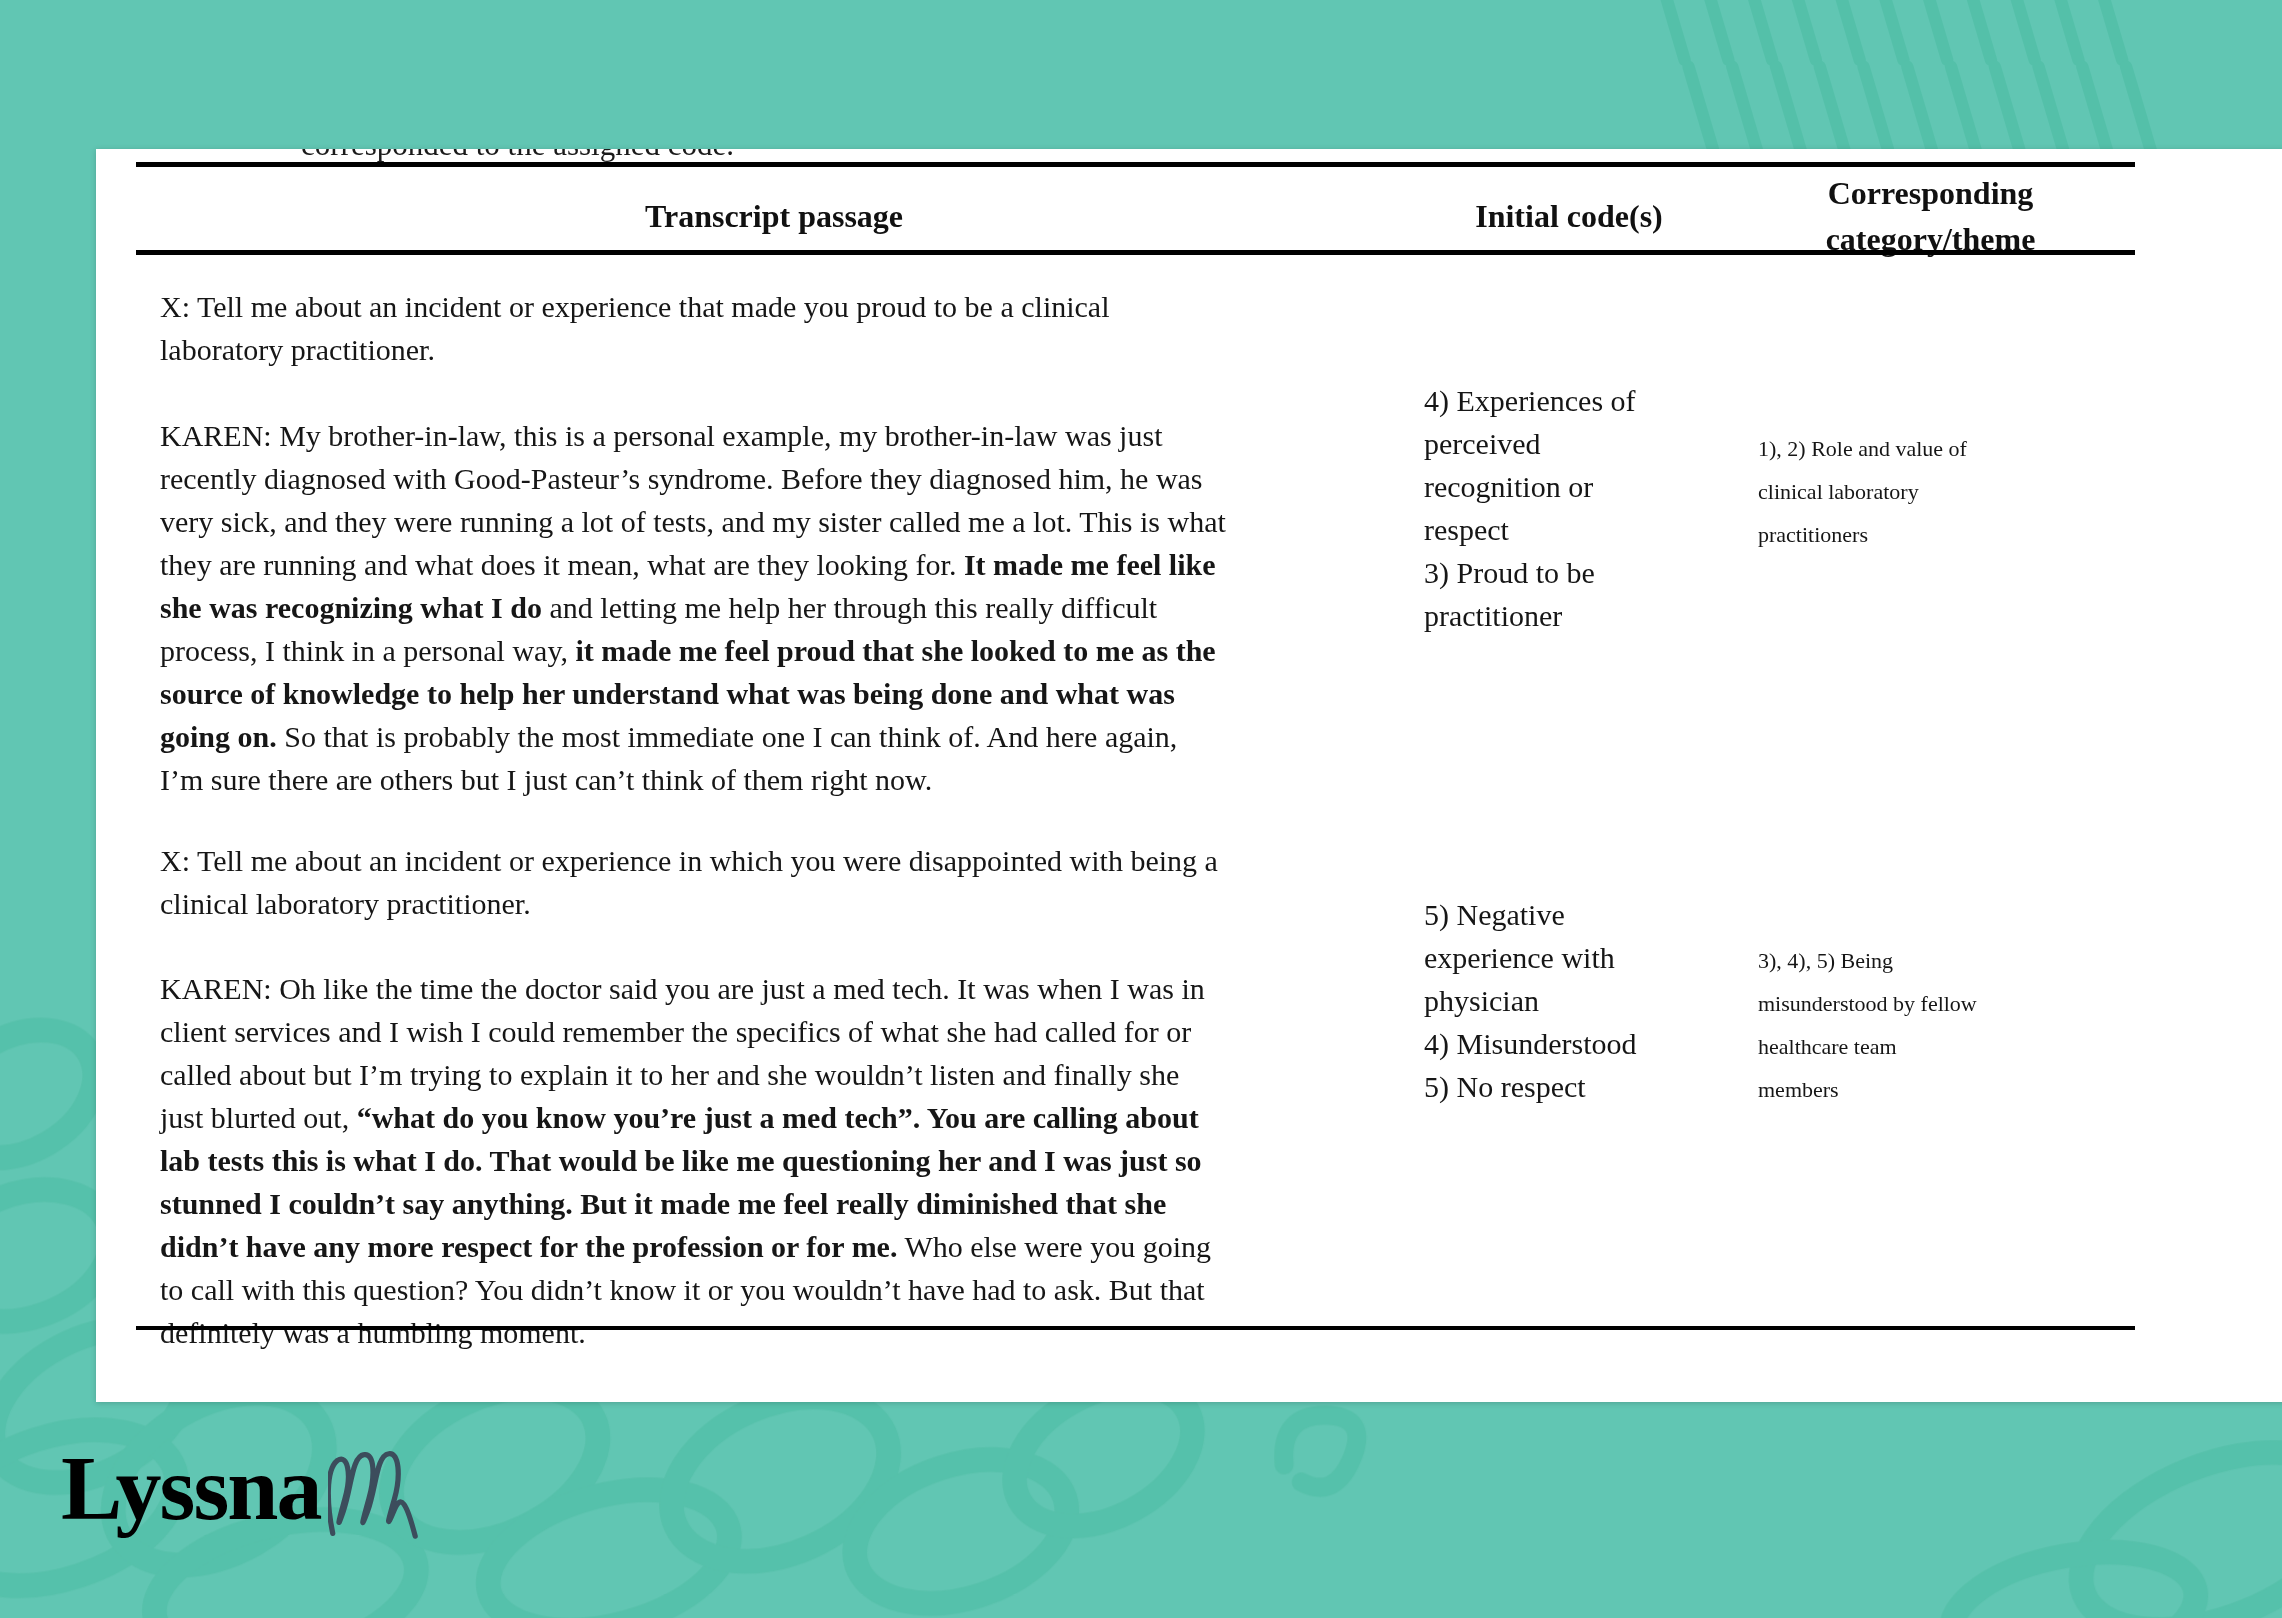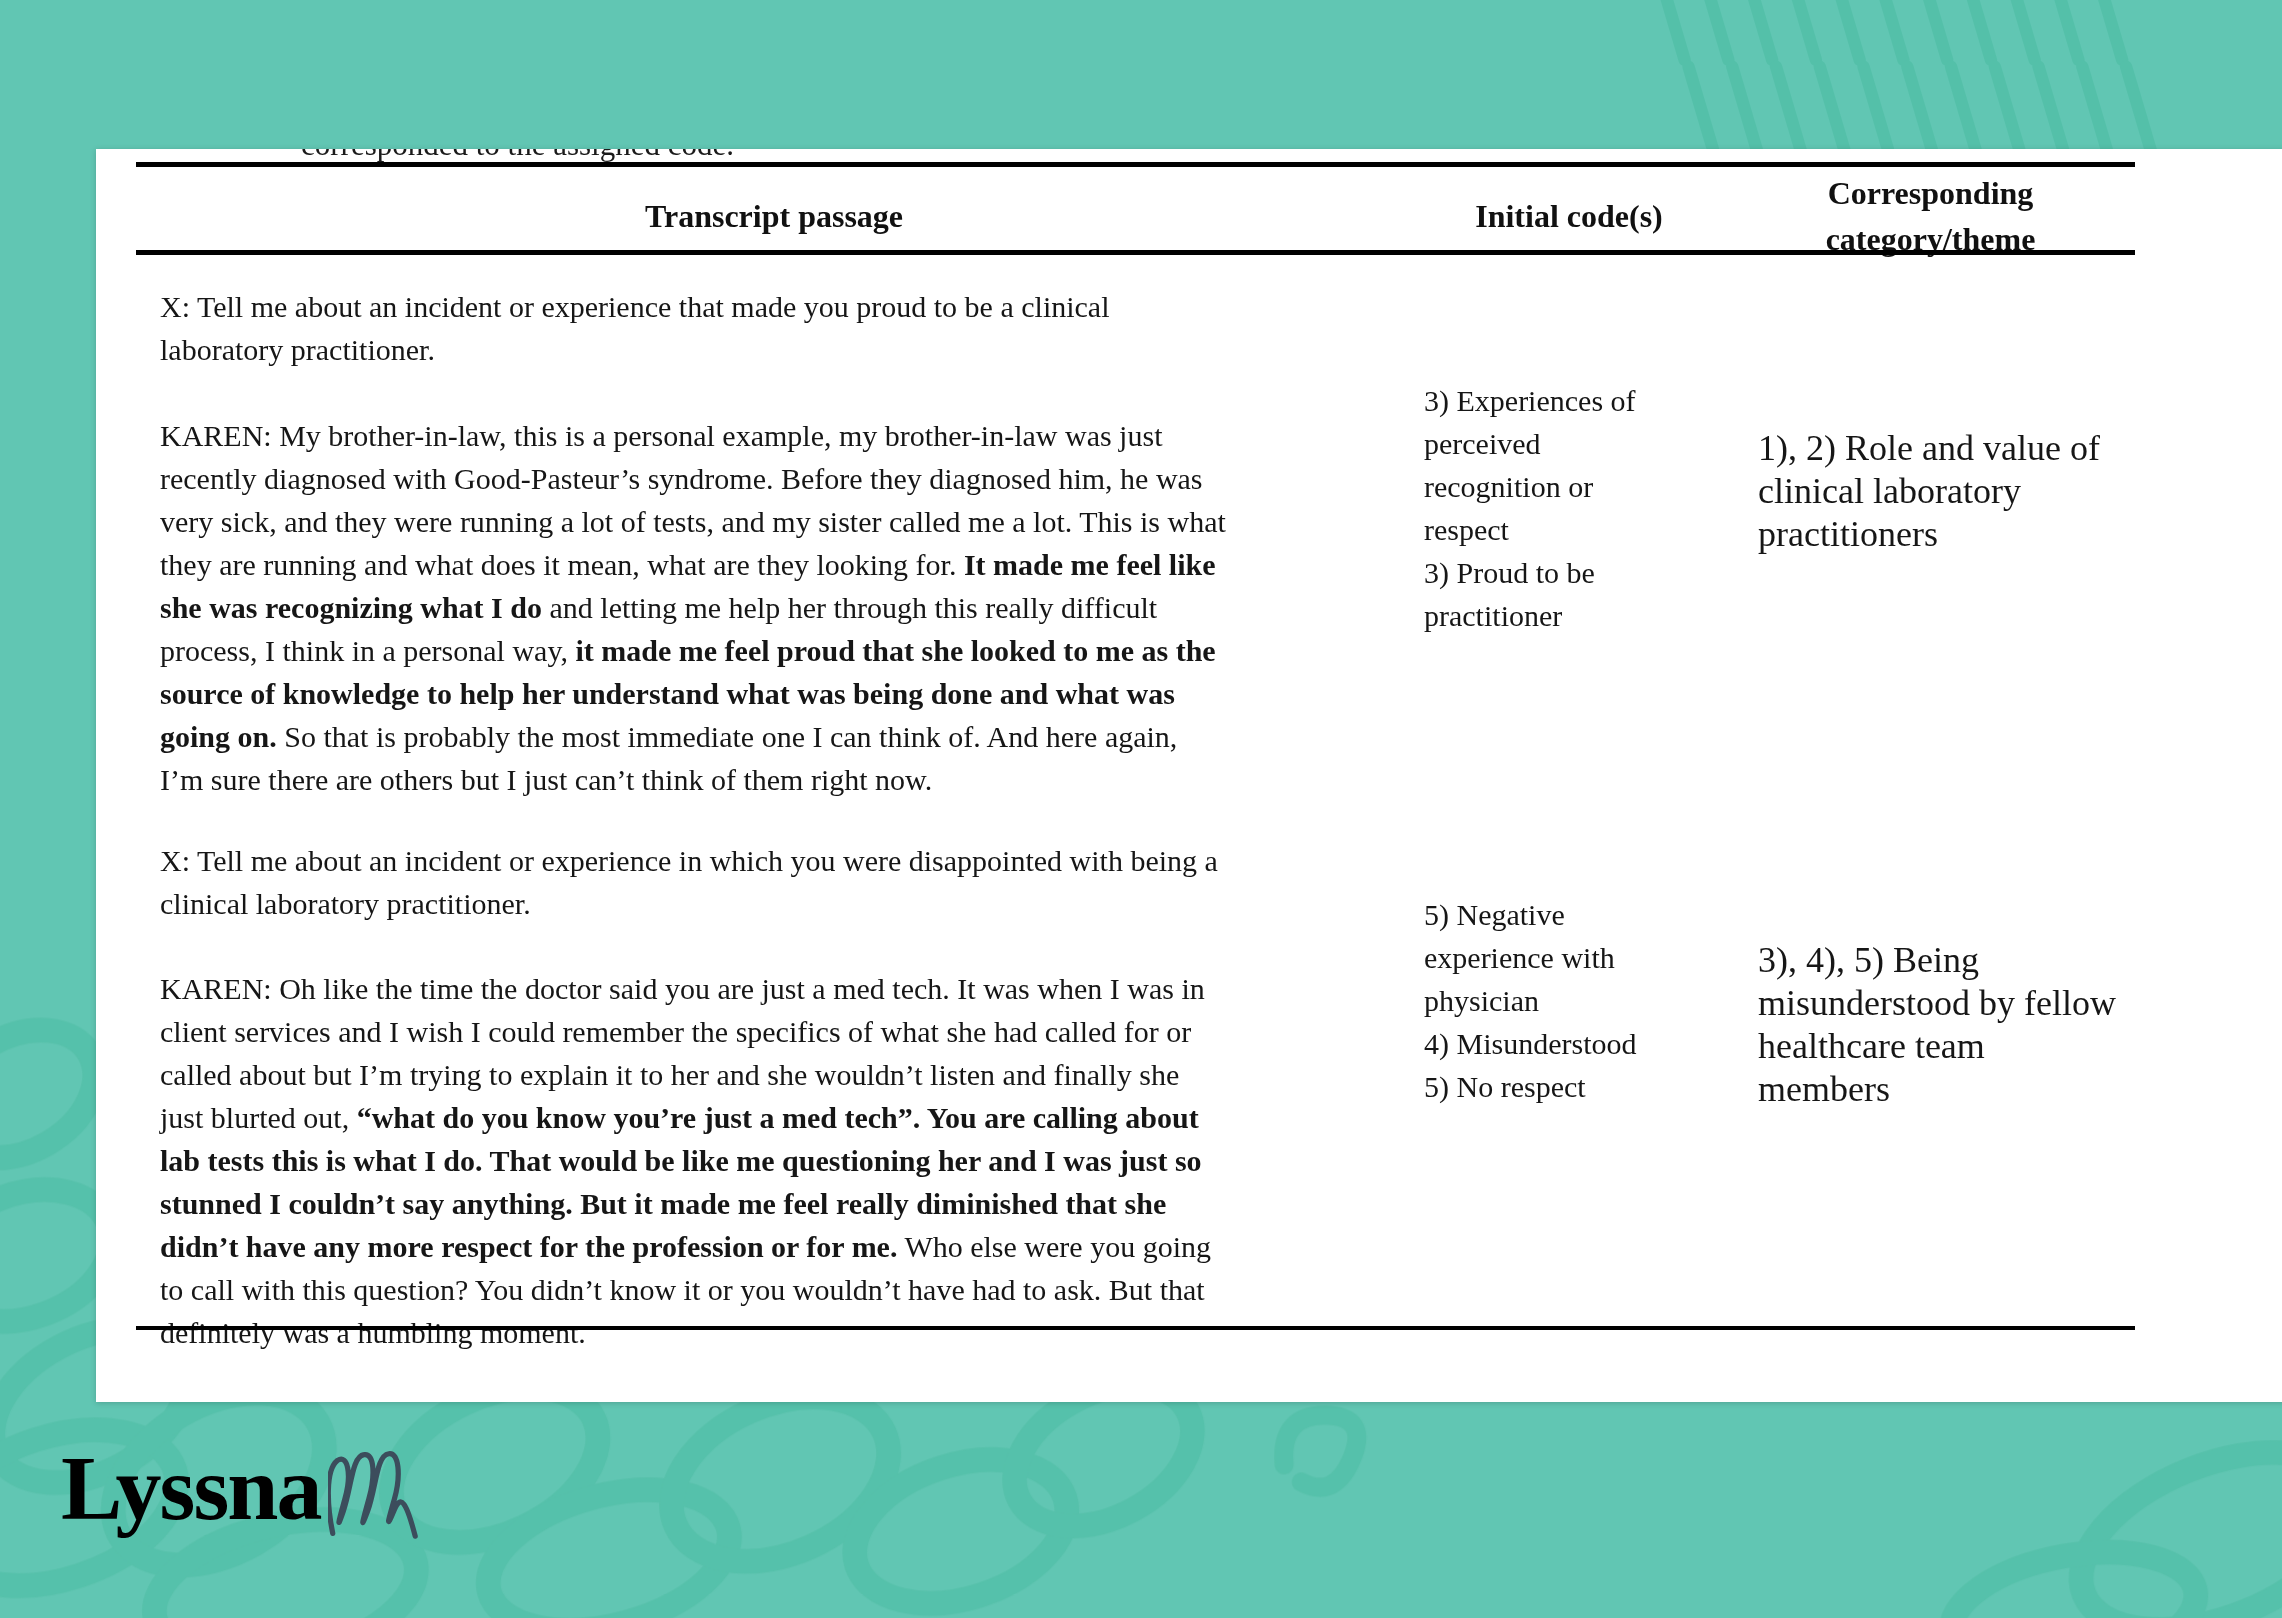--- a/index.html
+++ b/index.html
@@ -16,21 +16,21 @@
   .rule-bottom{top:1177px;height:3.8px;}
   .header-row{position:absolute;left:40px;top:21px;width:1999px;height:80px;
               display:grid;grid-template-columns:1276px 314px 409px;align-items:center;}
   .header-cell{text-align:center;font-weight:700;font-size:32px;line-height:46px;
                color:#111;white-space:pre-line;}
   .para{position:absolute;left:64px;width:1294px;font-size:30px;line-height:43px;
         color:#161616;white-space:pre-line;}
   .codes{position:absolute;left:1328px;width:285px;font-size:30px;line-height:43px;
          color:#161616;}
   .codes .code-item{white-space:pre-line;}
-  .cat{position:absolute;left:1662px;width:376px;font-size:36px;line-height:43px;
+  .cat{position:absolute;left:1662px;width:376px;font-size:22px;line-height:43px;
        color:#161616;white-space:pre-line;}
   .p-q1{top:106px;} .p-a1{top:235px;} .p-q2{top:660px;} .p-a2{top:788px;}
   .codes-1{top:230px;} .codes-2{top:744px;}
   .cat-1{top:278px;} .cat-2{top:790px;}
   b{font-weight:700;}
   .logo{position:absolute;left:61px;top:1442px;z-index:2;display:flex;align-items:flex-start;}
   .logo-text{font-size:92px;line-height:92px;font-weight:700;letter-spacing:-1.9px;
              color:#000000;font-family:"Liberation Serif","DejaVu Serif",serif;}
   .logo-squiggle{margin-left:7.6px;margin-top:7.6px;}
 </style>
@@ -126,21 +126,21 @@
 lab tests this is what I do. That would be like me questioning her and I was just so
 stunned I couldn’t say anything. But it made me feel really diminished that she
 didn’t have any more respect for the profession or for me.</b><span> Who else were you going
 to call with this question? You didn’t know it or you wouldn’t have had to ask. But that
 definitely was a humbling moment.</span></p>
 
     <p class="para p-q2">X: Tell me about an incident or experience in which you were disappointed with being a
 clinical laboratory practitioner.</p>
 
     <div class="codes codes-1">
-      <div class="code-item">3) Experiences of
+      <div class="code-item">4) Experiences of
 perceived
 recognition or
 respect</div>
       <div class="code-item">3) Proud to be
 practitioner</div>
     </div>
 
     <div class="codes codes-2">
       <div class="code-item">5) Negative
 experience with

